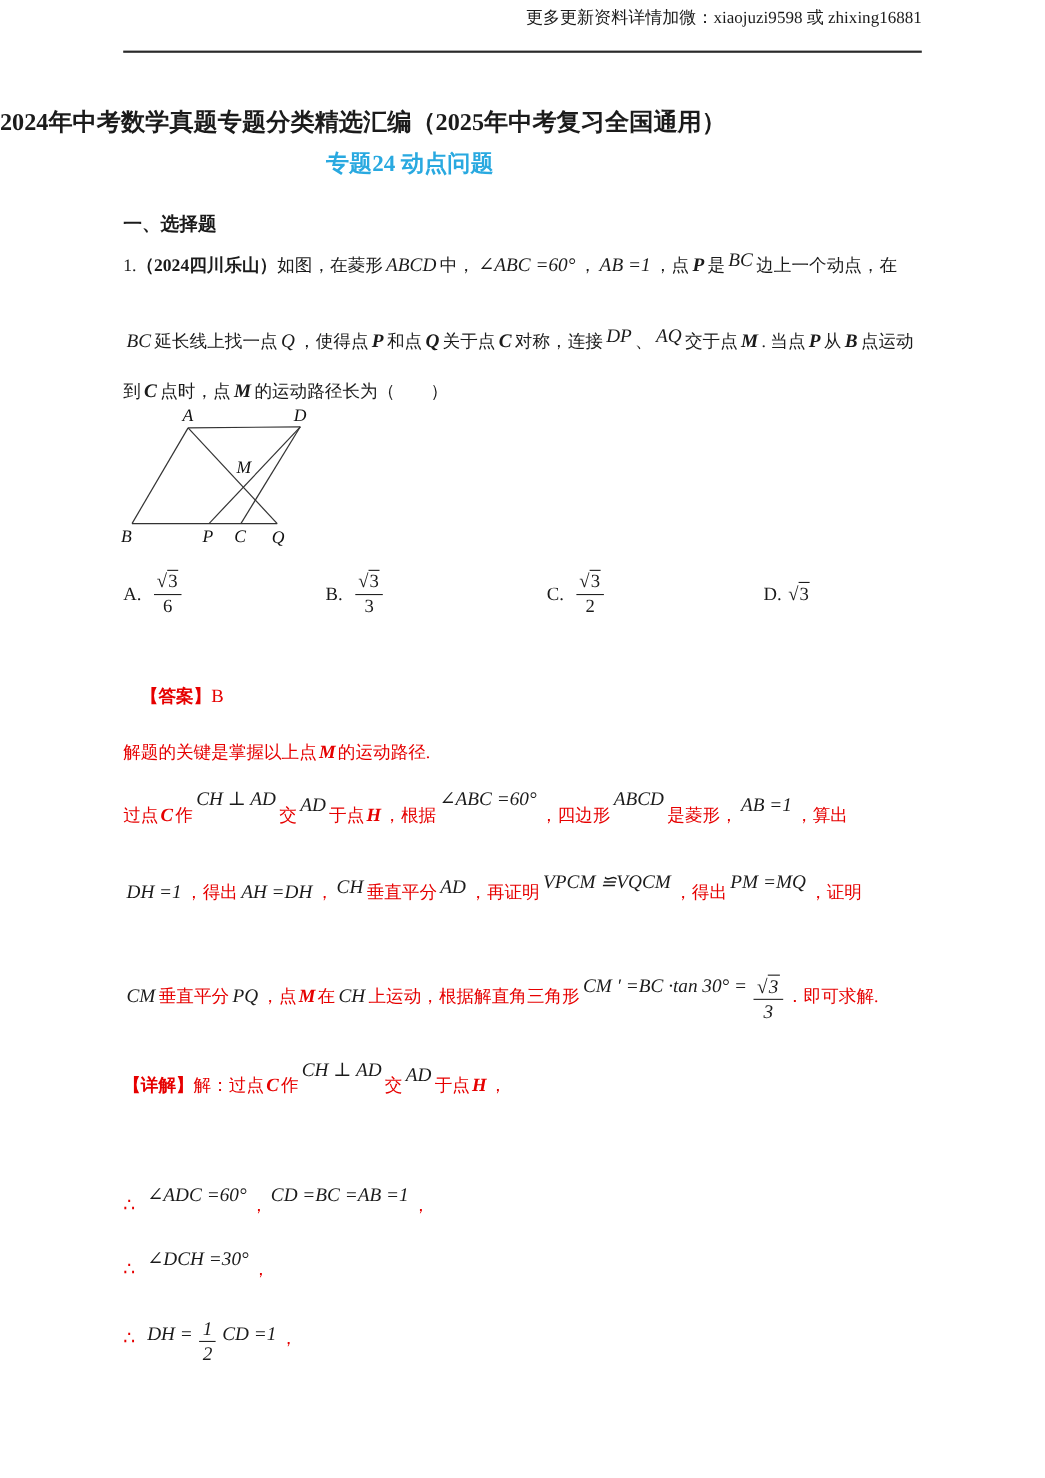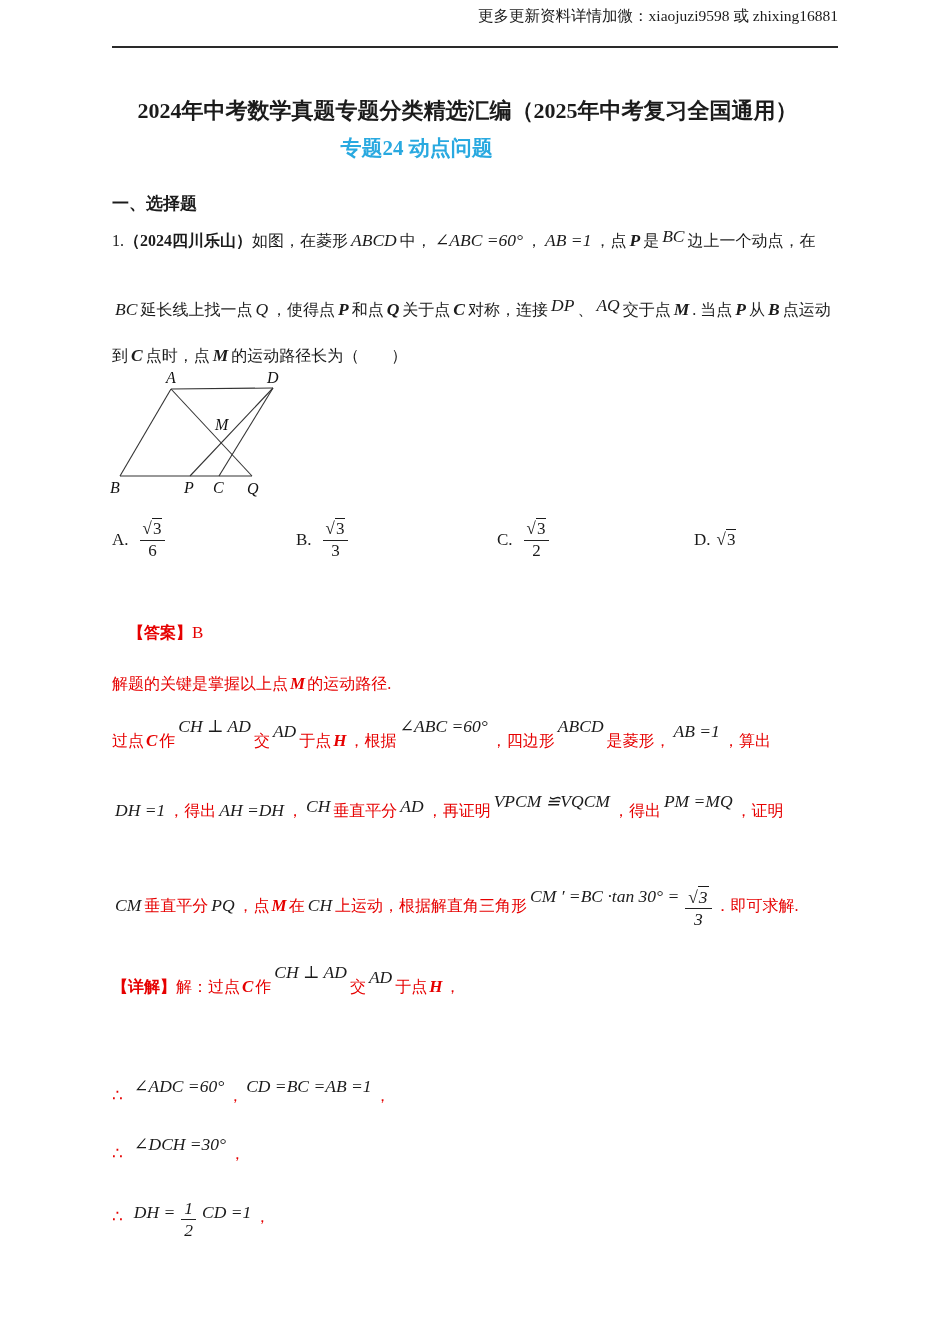--- a/index.html
+++ b/index.html
@@ -28,22 +28,22 @@
   .up3{vertical-align:14px;text-align:center;}
   .frac{
     display:inline-block;text-align:center;line-height:1.05;
     font-style:normal;margin:0 5px;font-size:16px;vertical-align:-14px;
   }
   .frac .fn{display:block;border-bottom:1.3px solid #222;padding:0 3px 2px;}
   .frac .fd{display:block;padding-top:1px;}
   .rad{border-top:1.3px solid currentColor;padding:0 1px;}
   #header-note{top:6px;left:112px;width:726px;text-align:right;font-size:15.5px;}
   #header-rule{top:46px;left:112px;width:726px;border-top:2px solid #2a2a2a;height:0;}
-  #doc-title{top:96px;left:0;width:935px;text-align:center;font-size:22px;font-weight:bold;}
-  #doc-subtitle{top:134px;left:0;width:745px;text-align:center;font-size:21px;font-weight:bold;color:var(--blue);padding-left:44px;}
+  #doc-title{top:96px;left:0;width:935px;text-align:left;font-size:22px;font-weight:bold;}
+  #doc-subtitle{top:134px;left:0;width:745px;text-align:center;font-size:21px;font-weight:bold;color:var(--blue);}
   #section-heading{top:176px;left:112px;font-size:17px;font-weight:bold;margin-top:16px;}
   #p-line1{top:222px;left:112px;}
   #p-line2{top:291px;left:112px;}
   #p-line3{top:341px;left:112px;}
   #figure{top:370px;left:100px;width:190px;height:132px;}
   #figure svg text{font-family:"Liberation Serif",serif;font-style:italic;font-size:16px;fill:#111;}
   #figure svg line{stroke:#333;stroke-width:1.1;}
   .option{position:absolute;display:flex;align-items:center;font-size:17px;}
   .option .olabel{margin-right:6px;}
   .option .frac{font-size:17px;}

